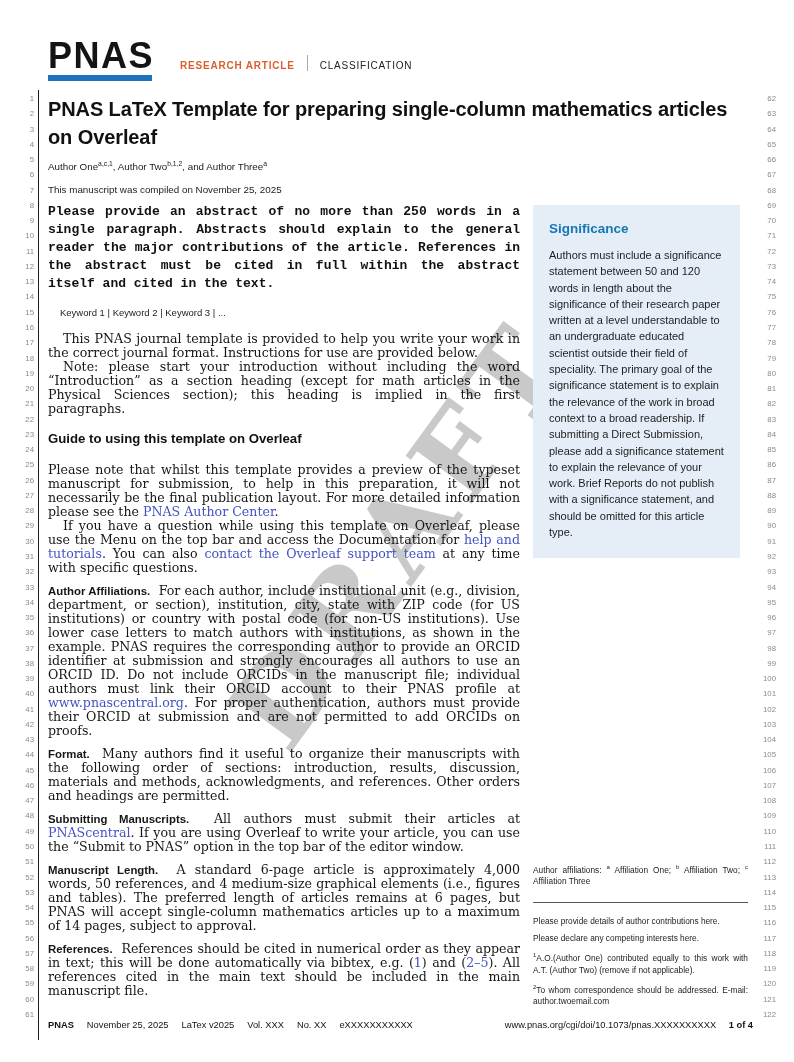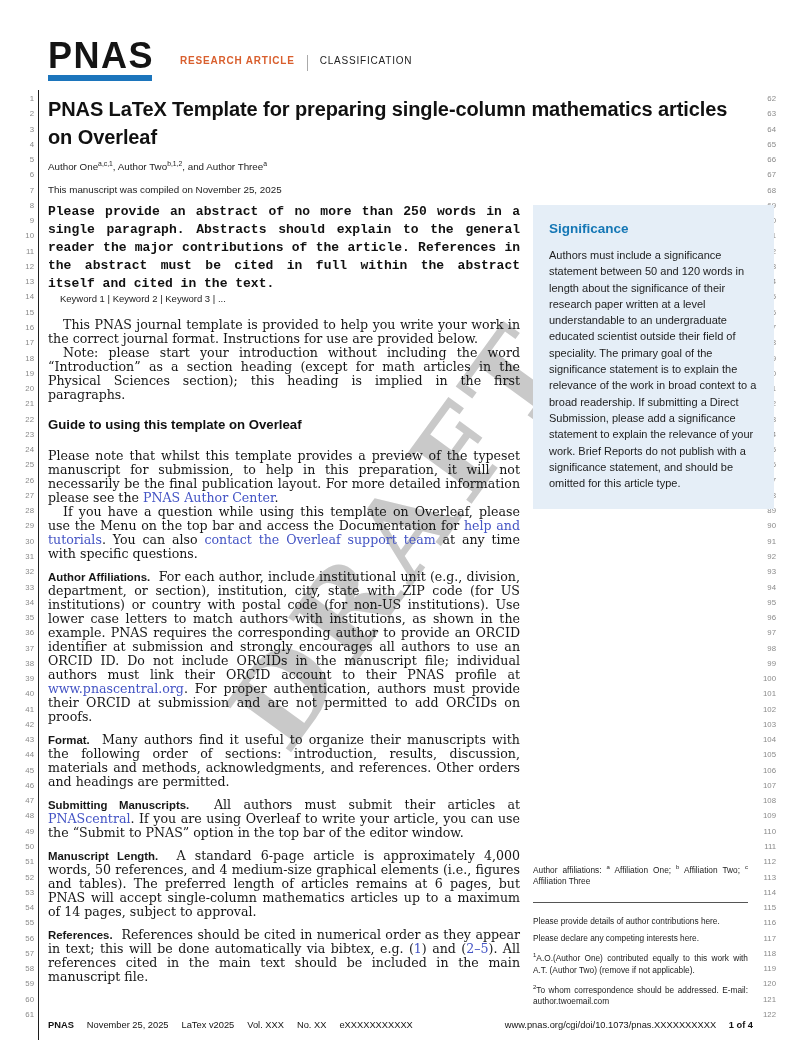--- a/index.html
+++ b/index.html
@@ -20,49 +20,49 @@
             color:#8a8a8a; text-align:right; }
   .lineno.left  { left:14px;  width:20px; }
   .lineno.right { left:754px; width:22px; }
   .vrule { position:absolute; left:38px; top:90px; width:1px; height:950px; background:#1c1c1c; z-index:2; }
 
   
   .header { left:48px; top:38px; }
   .logo-text { font-weight:800; font-size:36px; letter-spacing:1.5px; color:#141414;
                font-family:"Liberation Sans", sans-serif; line-height:36px; }
   .logo-bar { width:104px; height:6px; background:#1c75bc; margin-top:1px; }
-  .header-right { position:absolute; left:180px; top:55px; display:flex; align-items:flex-start; gap:12px; }
+  .header-right { position:absolute; left:180px; top:55px; display:flex; align-items:flex-end; gap:12px; }
   .research-label { font-size:10px; font-weight:bold; letter-spacing:0.8px; color:#d95f2e; }
   .header-divider { width:1px; height:16px; background:#aaaaaa; }
   .class-label { font-size:10px; letter-spacing:0.8px; color:#222; }
 
   
   .titleblock { left:48px; top:96px; width:705px; }
   .doc-title { font-size:20px; font-weight:bold; line-height:27.5px; color:#111; letter-spacing:-0.1px; }
   .authors { margin-top:9px; font-size:9.8px; color:#222; }
   .authors sup { font-size:6.8px; }
   .compiled { margin-top:12px; font-size:9.8px; color:#222; }
 
   
   .main-col { left:48px; top:203px; width:472px; }
   .abstract { font-family:Liberation Mono, monospace; font-weight:bold; font-size:13px;
               line-height:18px; text-align:justify; color:#111; }
-  .keywords { margin-top:0; font-size:9.5px; color:#222;padding-left:12px; }
+  .keywords { margin-top:14px; font-size:9.5px; color:#222;padding-left:12px; }
   p.body { font-family:"DejaVu Serif", serif; font-size:12.6px; line-height:14px;
            text-align:justify; color:#161616; }
   p.indent { text-indent:15px; }
   .first-gap { margin-top:14px; }
   .sec-heading { margin-top:15px; margin-bottom:17px; font-size:13.2px; font-weight:bold; color:#111; }
   .blk { margin-top:9px; }
   .runin { font-family:"Liberation Sans", sans-serif; font-weight:bold; font-size:11.4px; }
   a.lnk { color:#4353c4; text-decoration:none; cursor:pointer; }
 
   
   .right-col { left:533px; top:205px; width:215px; }
-  .sig-box { background:#e5eef7; width:241px; padding:16px 15px 18px 16px; }
+  .sig-box { background:#e5eef7; width:207px; padding:16px 15px 18px 16px; }
   .sig-heading { color:#1577b5; font-size:13.5px; font-weight:bold; }
   .sig-body { margin-top:11px; font-size:11px; line-height:16.3px; color:#1d1d1d; }
 
   .sidebar-notes { left:533px; top:862px; width:215px; font-size:8.3px; line-height:11.4px; color:#222; }
   .sidebar-notes sup { font-size:6px; }
   .notes-rule { border:none; border-top:1px solid #555; margin:14px 0 13px; }
   .note { margin-bottom:6px; text-align:justify; }
 
   
   .footer { left:48px; top:1020px; width:705px; display:flex; justify-content:space-between;

